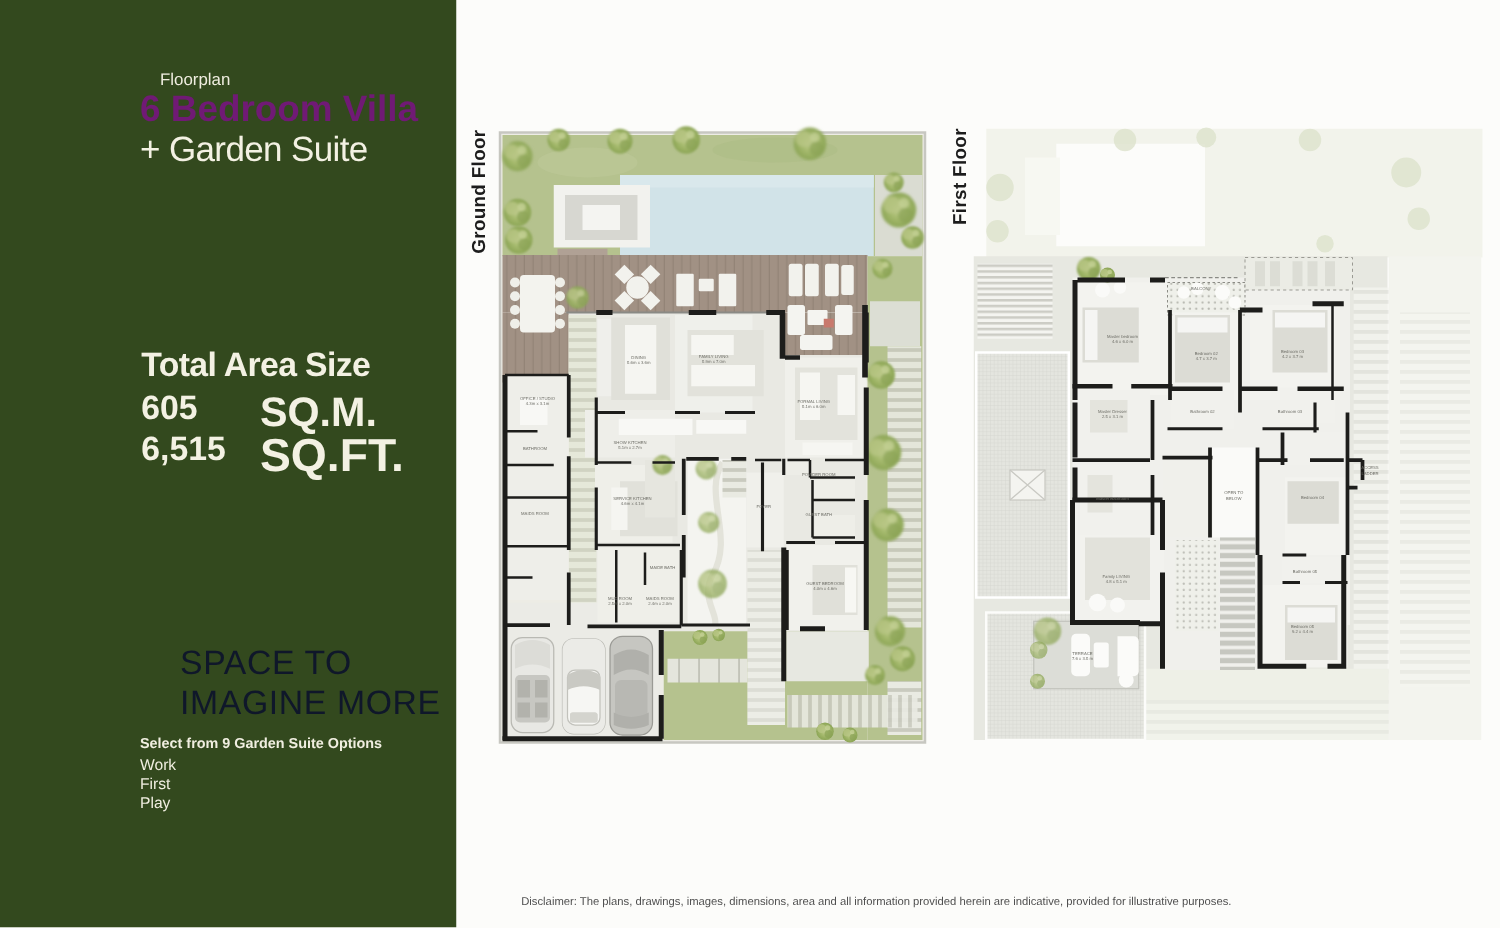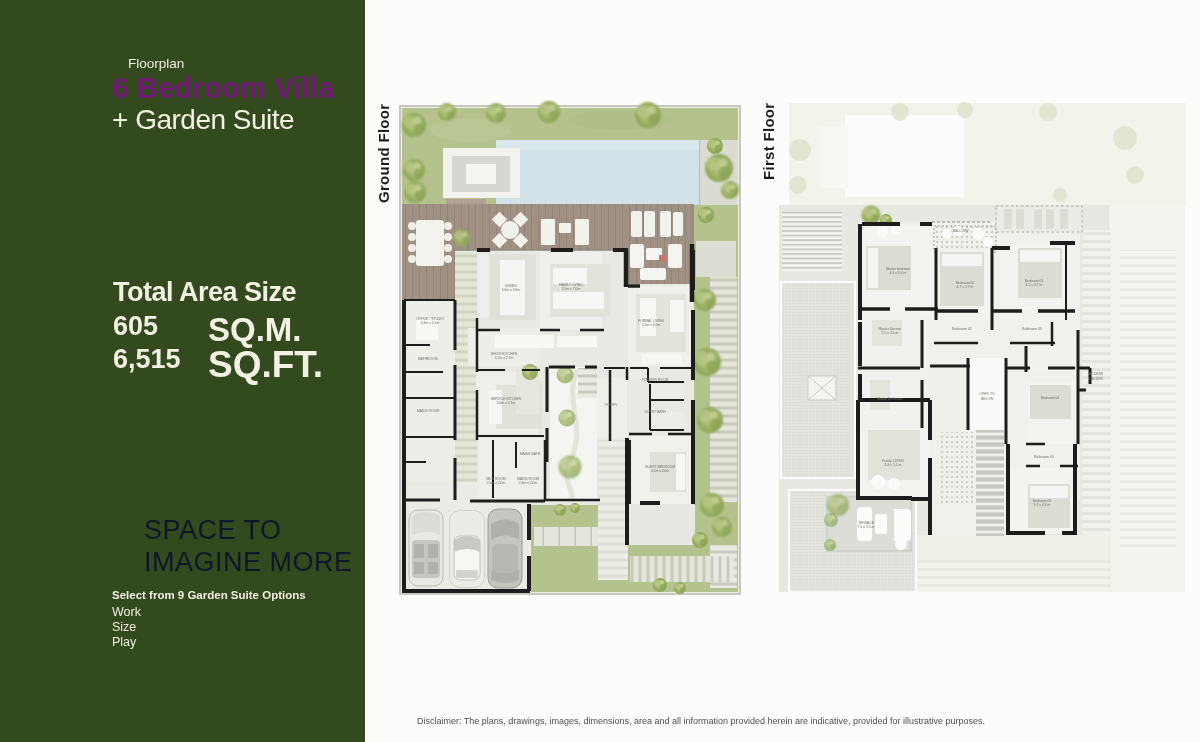--- a/index.html
+++ b/index.html
@@ -23,21 +23,21 @@
 <div class="abs" style="left:113px;top:311px;color:#f3f1e3;font-size:27px;font-weight:bold;">605</div>
 <div class="abs" style="left:208px;top:311px;color:#f3f1e3;font-size:33px;font-weight:bold;">SQ.M.</div>
 
 <div class="abs" style="left:113px;top:344px;color:#f3f1e3;font-size:27px;font-weight:bold;">6,515</div>
 <div class="abs" style="left:208px;top:344px;color:#f3f1e3;font-size:37px;font-weight:bold;">SQ.FT.</div>
 
 <div class="abs" style="left:112px;top:514px;color:#0f172a;font-size:27px;font-weight:normal;letter-spacing:0.5px;line-height:32px;margin-left:32px;">SPACE TO<br>IMAGINE MORE</div>
 
 <div class="abs" style="left:112px;top:589px;color:#f0eee0;font-size:11.5px;font-weight:bold;">Select from 9 Garden Suite Options</div>
 <div class="abs" style="left:112px;top:605px;color:#f0eee0;font-size:12.5px;">Work</div>
-<div class="abs" style="left:112px;top:620px;color:#f0eee0;font-size:12.5px;">Size</div>
+<div class="abs" style="left:112px;top:620px;color:#f0eee0;font-size:12.5px;">First</div>
 <div class="abs" style="left:112px;top:635px;color:#f0eee0;font-size:12.5px;">Play</div>
 
 <div class="abs" style="left:375px;top:203px;width:17px;height:4px;">
   <div style="transform:rotate(-90deg);transform-origin:0 0;white-space:nowrap;color:#1c1c1c;font-size:15px;font-weight:bold;letter-spacing:0.3px;">Ground Floor</div>
 </div>
 
 <div class="abs" style="left:760px;top:180px;width:17px;height:4px;">
   <div style="transform:rotate(-90deg);transform-origin:0 0;white-space:nowrap;color:#1c1c1c;font-size:15px;font-weight:bold;letter-spacing:0.3px;">First Floor</div>
 </div>
 

